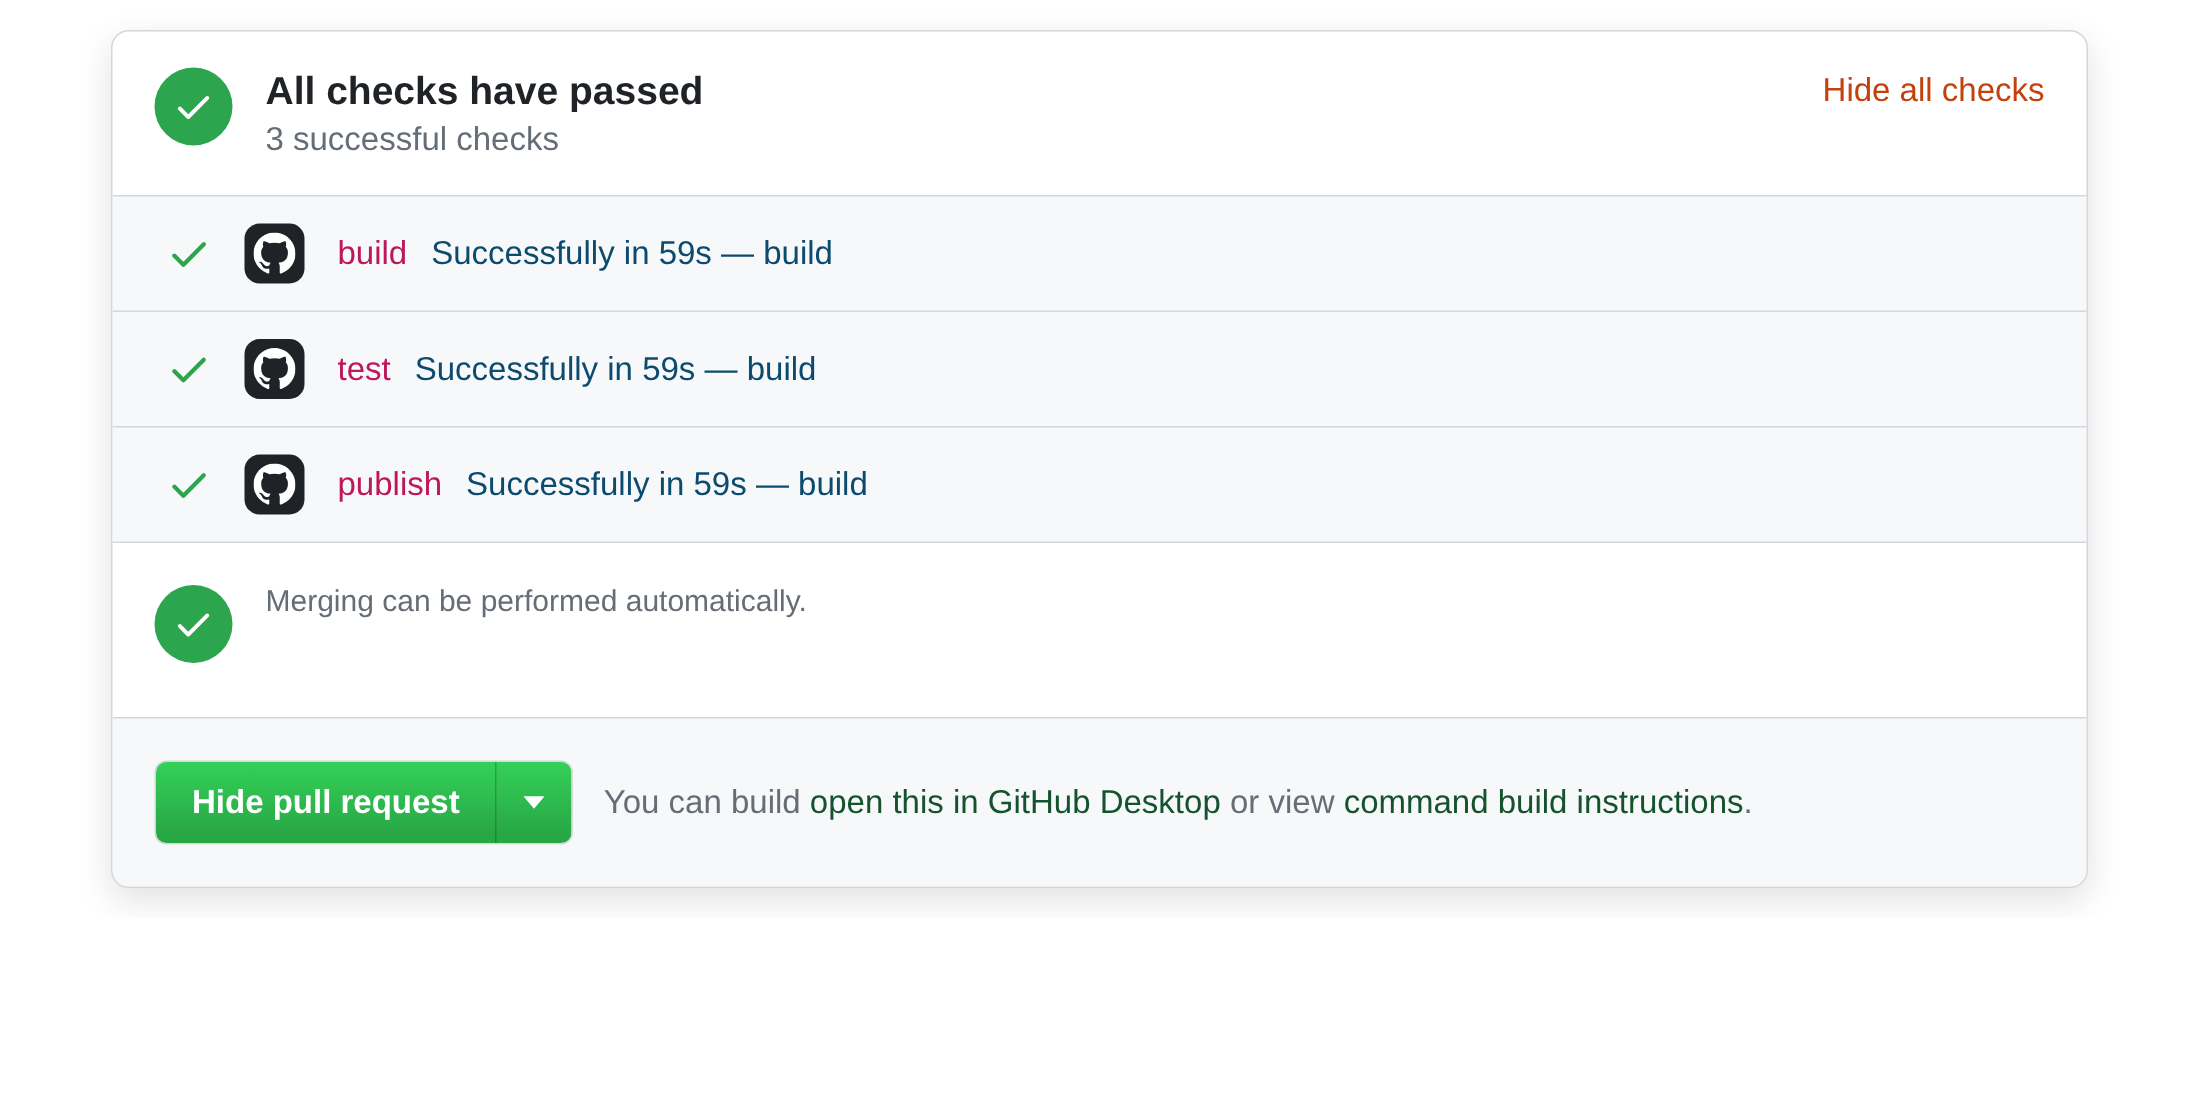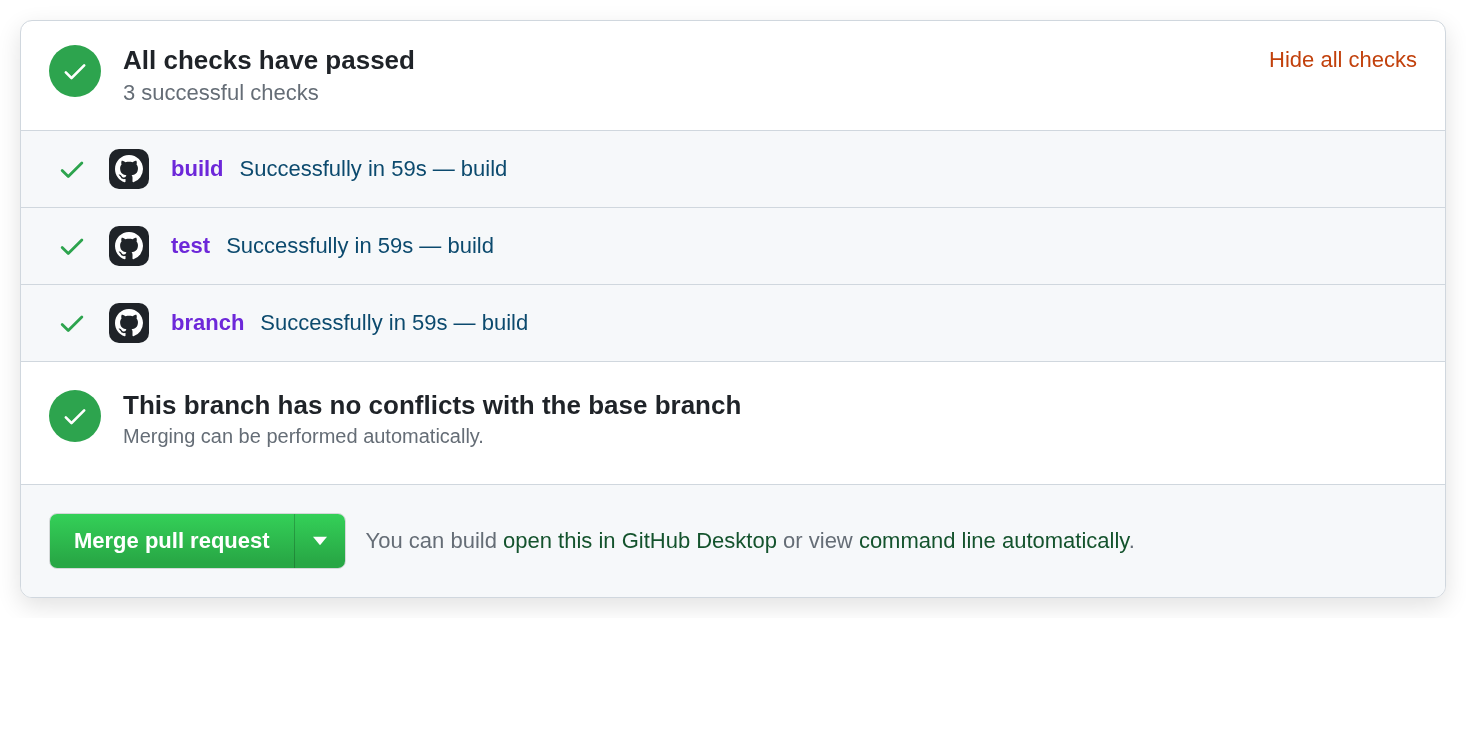--- a/index.html
+++ b/index.html
@@ -9,21 +9,21 @@
     }
     body {
       font-family: -apple-system, BlinkMacSystemFont, "Segoe UI", Helvetica, Arial, sans-serif;
       background: transparent;
       padding: 20px;
     }
     .panel {
       background: #ffffff;
       border: 1px solid #d0d7de;
       border-radius: 12px;
-      width: 1426px;
+      width: 1318px;
       margin: 0 auto;
       overflow: hidden;
       box-shadow: 0 8px 24px rgba(0,0,0,0.12);
     }
     .section-header {
       display: flex;
       align-items: flex-start;
       padding: 24px 28px 24px 28px;
       gap: 22px;
     }
@@ -105,22 +105,22 @@
       height: 28px;
       fill: #ffffff;
     }
     .check-text {
       display: flex;
       align-items: baseline;
       gap: 16px;
       font-size: 22px;
     }
     .check-name {
-      font-weight: 700;
-      color: #6d28d9;
+      font-weight: 400;
+      color: #be185d;
     }
     .check-detail {
       color: #0c4a6e;
     }
     .merge-section {
       border-top: 1px solid #d0d7de;
       padding: 28px 28px 36px 28px;
       display: flex;
       align-items: flex-start;
       gap: 22px;
@@ -242,45 +242,44 @@
         <svg viewBox="0 0 16 16">
             <path d="M13.78 4.22a.75.75 0 010 1.06l-7.25 7.25a.75.75 0 01-1.06 0L2.22 9.28a.75.75 0 011.06-1.06L6 10.94l6.72-6.72a.75.75 0 011.06 0z"></path>
           </svg>
       </div>
       <div class="gh-icon">
         <svg viewBox="0 0 16 16">
             <path d="M8 0C3.58 0 0 3.58 0 8c0 3.54 2.29 6.53 5.47 7.59.4.07.55-.17.55-.38 0-.19-.01-.82-.01-1.49-2.01.37-2.53-.49-2.69-.94-.09-.23-.48-.94-.82-1.13-.28-.15-.68-.52-.01-.53.63-.01 1.08.58 1.23.82.72 1.21 1.87.87 2.33.66.07-.52.28-.87.51-1.07-1.78-.2-3.64-.89-3.64-3.95 0-.87.31-1.59.82-2.15-.08-.2-.36-1.02.08-2.12 0 0 .67-.21 2.2.82.64-.18 1.32-.27 2-.27.68 0 1.36.09 2 .27 1.53-1.04 2.2-.82 2.2-.82.44 1.1.16 1.92.08 2.12.51.56.82 1.27.82 2.15 0 3.07-1.87 3.75-3.65 3.95.29.25.54.73.54 1.48 0 1.07-.01 1.93-.01 2.2 0 .21.15.46.55.38A8.013 8.013 0 0016 8c0-4.42-3.58-8-8-8z"></path>
           </svg>
       </div>
       <div class="check-text">
-        <span class="check-name">branch</span>
+        <span class="check-name">publish</span>
         <span class="check-detail">Successfully in 59s — build</span>
       </div>
     </div>
   </div>
 
   <div class="merge-section">
     <div class="status-circle">
       <svg viewBox="0 0 16 16">
           <path d="M13.78 4.22a.75.75 0 010 1.06l-7.25 7.25a.75.75 0 01-1.06 0L2.22 9.28a.75.75 0 011.06-1.06L6 10.94l6.72-6.72a.75.75 0 011.06 0z"></path>
         </svg>
     </div>
     <div class="merge-text">
-      <h2>This branch has no conflicts with the base branch</h2>
       <p>Merging can be performed automatically.</p>
     </div>
   </div>
 
   <div class="footer">
     <div class="merge-btn-group">
-      <button class="merge-btn">Merge pull request</button>
+      <button class="merge-btn">Hide pull request</button>
       <button class="merge-dropdown">
         <svg viewBox="0 0 10 6">
             <path d="M0 0l5 6 5-6z"></path>
           </svg>
       </button>
     </div>
     <div class="footer-text">
-      <span>You can build </span><a>open this in GitHub Desktop</a><span> or view </span><a>command line automatically</a><span>.</span>
+      <span>You can build </span><a>open this in GitHub Desktop</a><span> or view </span><a>command build instructions</a><span>.</span>
     </div>
   </div>
 
 </div>
 
 </body></html>

